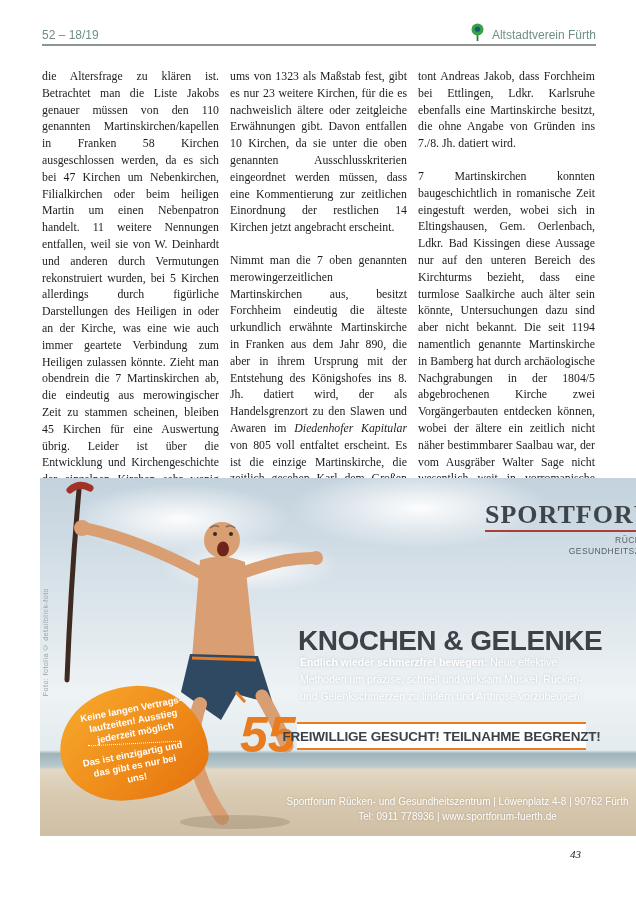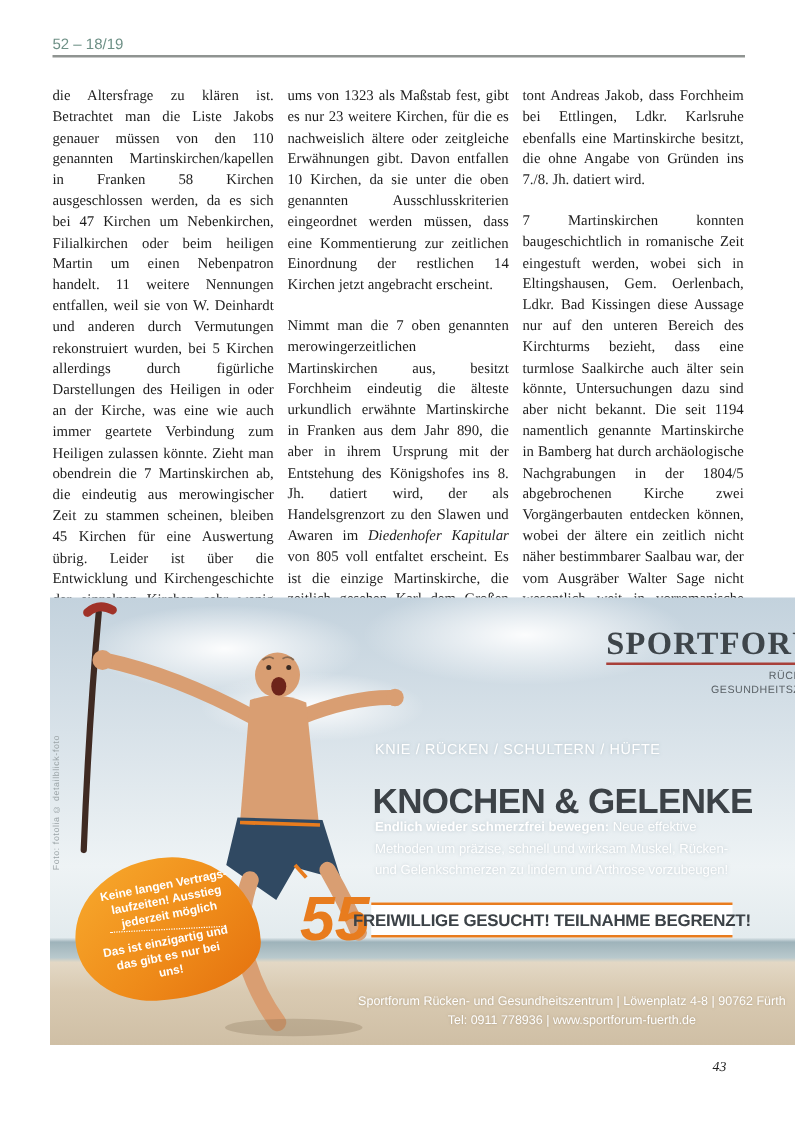--- a/index.html
+++ b/index.html
@@ -68,20 +68,28 @@
   
   .page-number{position:absolute;right:55px;top:848px;font-size:11px;color:#1c1c1c;font-style:italic;}
 </style>
 </head>
 <body>
 
 <div class="page">
 
   <div class="header">
     <span>52 – 18/19</span>
+    <span class="header-right">
+      <svg class="tree" viewBox="0 0 15 19">
+        <rect x="6.6" y="10" width="1.8" height="8" fill="#2e7d44"></rect>
+        <circle cx="7.5" cy="6.5" r="6" fill="#35a14b"></circle>
+        <circle cx="7.5" cy="6.2" r="2.6" fill="#1c5a78"></circle>
+      </svg>
+      <span>Altstadtverein Fürth</span>
+    </span>
   </div>
   <div class="header-rule"></div>
 
   <div class="columns">
     <div class="col">
       <p>die Altersfrage zu klären ist. Betrachtet man die Liste Jakobs genauer müssen von den 110 genannten Martinskirchen/kapellen in Franken 58 Kirchen ausgeschlossen werden, da es sich bei 47 Kirchen um Nebenkirchen, Filialkirchen oder beim heiligen Martin um einen Nebenpatron handelt. 11 weitere Nennungen entfallen, weil sie von W. Deinhardt und anderen durch Vermutungen rekonstruiert wurden, bei 5 Kirchen allerdings durch figürliche Darstellungen des Heiligen in oder an der Kirche, was eine wie auch immer geartete Verbindung zum Heiligen zulassen könnte. Zieht man obendrein die 7 Martinskirchen ab, die eindeutig aus merowingischer Zeit zu stammen scheinen, bleiben 45 Kirchen für eine Auswertung übrig. Leider ist über die Entwicklung und Kirchengeschichte der einzelnen Kirchen sehr wenig bekannt, dass die Erforschung des Martinpatroziniums erst ganz am Anfang steht. Legt man Fürth mit der Ersterwähnung des Martinpatrozini-</p>
     </div>
     <div class="col">
       <p>ums von 1323 als Maßstab fest, gibt es nur 23 weitere Kirchen, für die es nachweislich ältere oder zeitgleiche Erwähnungen gibt. Davon entfallen 10 Kirchen, da sie unter die oben genannten Ausschlusskriterien eingeordnet werden müssen, dass eine Kommentierung zur zeitlichen Einordnung der restlichen 14 Kirchen jetzt angebracht erscheint.</p>
       <p><span>Nimmt man die 7 oben genannten merowingerzeitlichen Martinskirchen aus, besitzt Forchheim eindeutig die älteste urkundlich erwähnte Martinskirche in Franken aus dem Jahr 890, die aber in ihrem Ursprung mit der Entstehung des Königshofes ins 8. Jh. datiert wird, der als Handelsgrenzort zu den Slawen und Awaren im </span><span class="ital">Diedenhofer Kapitular</span><span> von 805 voll entfaltet erscheint. Es ist die einzige Martinskirche, die zeitlich gesehen Karl dem Großen zugeordnet werden könnte, wenn Karls Aufenthalt auf diesem Königshof nachweisbar wäre. Allerdings be-</span></p>
@@ -128,21 +136,20 @@
 
     <div class="photo-credit">Foto: fotolia © detailblick-foto</div>
 
     <div class="ad-logo">
       <div class="ad-logo-name">SPORTFORUM</div>
       <div class="ad-logo-rule"></div>
       <div class="ad-logo-sub">RÜCKEN- UND</div>
       <div class="ad-logo-sub">GESUNDHEITSZENTRUM</div>
     </div>
 
-    <div class="ad-kicker">KNIE / RÜCKEN / SCHULTERN / HÜFTE</div>
     <div class="ad-headline">KNOCHEN &amp; GELENKE</div>
     <div class="ad-body"><b>Endlich wieder schmerzfrei bewegen:</b><span> Neue effektive Methoden um präzise, schnell und wirksam Muskel, Rücken- und Gelenkschmerzen zu lindern und Arthrose vorzubeugen!</span></div>
 
     <div class="ad-number">55</div>
     <div class="ad-banner">FREIWILLIGE GESUCHT! TEILNAHME BEGRENZT!</div>
 
     <div class="bubble">
       <div class="bubble-inner">Keine langen Vertrags-
 laufzeiten! Ausstieg
 jederzeit möglich</div>

